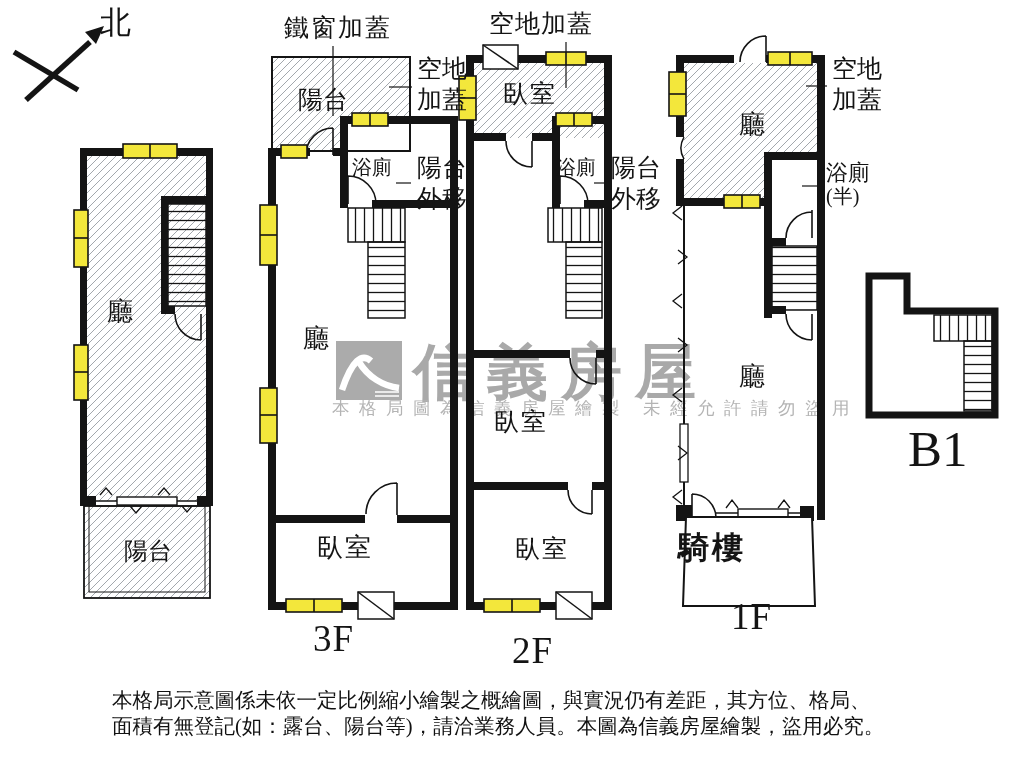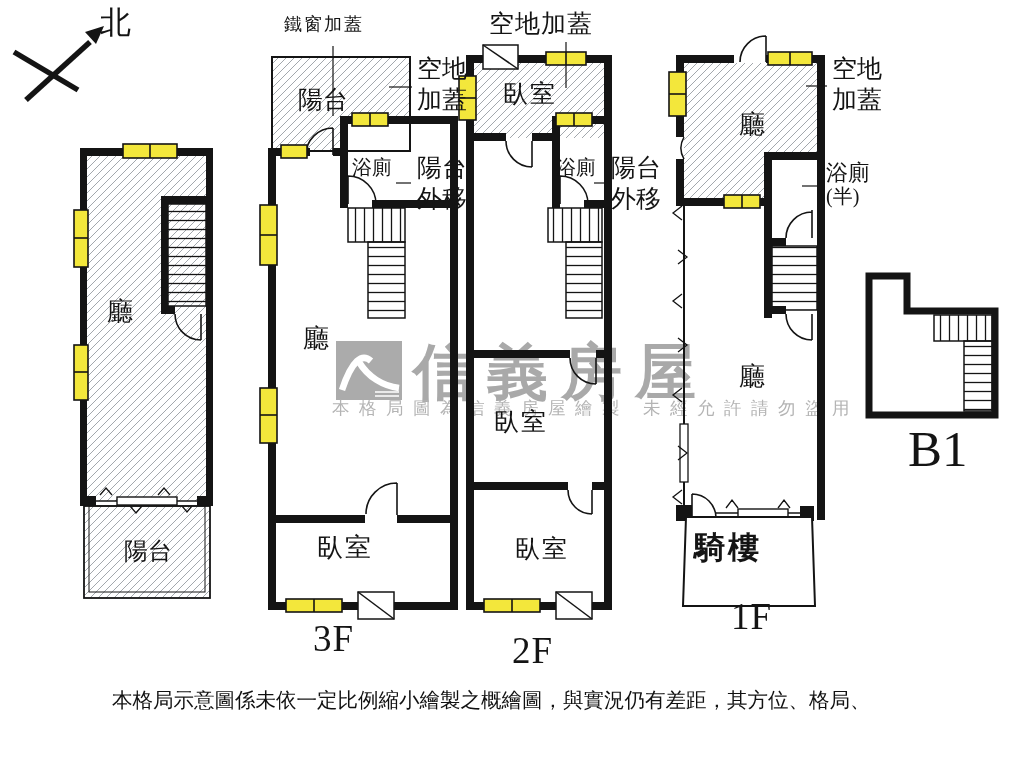--- a/index.html
+++ b/index.html
@@ -207,21 +207,21 @@
     <rect x="934" y="315" width="58" height="26" fill="url(#pv)" stroke="#141414" stroke-width="1.5"></rect>
     <rect x="964" y="341" width="28" height="70" fill="url(#ph)" stroke="#141414" stroke-width="1.5"></rect>
   </g>
 </svg>
 
 <div class="lbl" style="left:100px;top:5px;font-size:31px;">北</div>
 
 <div class="lbl" style="left:107px;top:297px;font-size:26px;">廳</div>
 <div class="lbl" style="left:124px;top:538px;font-size:24px;">陽台</div>
 
-<div class="lbl" style="left:284px;top:14px;font-size:18px;letter-spacing:2px;">鐵窗加蓋</div>
+<div class="lbl" style="left:284px;top:14px;font-size:25px;letter-spacing:2px;">鐵窗加蓋</div>
 <div class="lbl" style="left:298px;top:86px;font-size:25px;">陽台</div>
 <div class="lbl lbl2" style="left:414px;top:53px;width:56px;font-size:25px;line-height:31px;">空地加蓋</div>
 <div class="lbl" style="left:352px;top:156px;font-size:20px;">浴廁</div>
 <div class="lbl lbl2" style="left:413px;top:152px;width:58px;font-size:25px;line-height:31px;">陽台外移</div>
 <div class="lbl" style="left:303px;top:324px;font-size:26px;">廳</div>
 <div class="lbl" style="left:317px;top:533px;font-size:26px;letter-spacing:2px;">臥室</div>
 <div class="lbl floor" style="left:313px;top:618px;">3F</div>
 
 <div class="lbl" style="left:489px;top:10px;font-size:25px;letter-spacing:1px;">空地加蓋</div>
 <div class="lbl" style="left:503px;top:80px;font-size:25px;letter-spacing:2px;">臥室</div>
@@ -231,22 +231,23 @@
 <div class="lbl" style="left:515px;top:535px;font-size:25px;letter-spacing:2px;">臥室</div>
 <div class="lbl floor" style="left:512px;top:630px;">2F</div>
 
 <div class="lbl lbl2" style="left:829px;top:53px;width:56px;font-size:25px;line-height:31px;">空地加蓋</div>
 <div class="lbl" style="left:739px;top:110px;font-size:26px;">廳</div>
 <div class="lbl" style="left:826px;top:160px;font-size:22px;">
   <span style="display:block;">浴廁</span>
   <span style="display:block;font-size:20px;">(半)</span>
 </div>
 <div class="lbl" style="left:739px;top:362px;font-size:26px;">廳</div>
-<div class="lbl" style="left:694px;top:530px;font-size:31px;letter-spacing:3px;font-weight:bold;">騎樓</div>
+<div class="lbl" style="left:678px;top:530px;font-size:31px;letter-spacing:3px;font-weight:bold;">騎樓</div>
 <div class="lbl floor" style="left:731px;top:596px;">1F</div>
 
 <div class="lbl" style="left:908px;top:420px;font-size:51px;">B1</div>
 
 <div class="disc">
   <span>本格局示意圖係未依一定比例縮小繪製之概繪圖，與實況仍有差距，其方位、格局、</span>
+  <span>面積有無登記(如：露台、陽台等)，請洽業務人員。本圖為信義房屋繪製，盜用必究。</span>
 </div>
 
 </div>
 
 </body></html>

